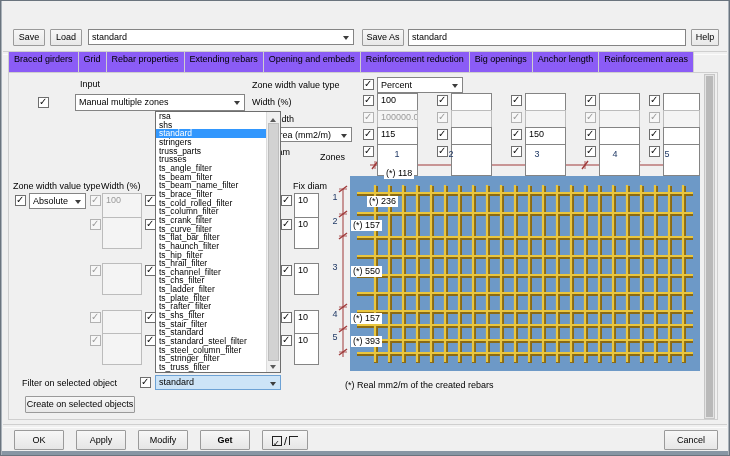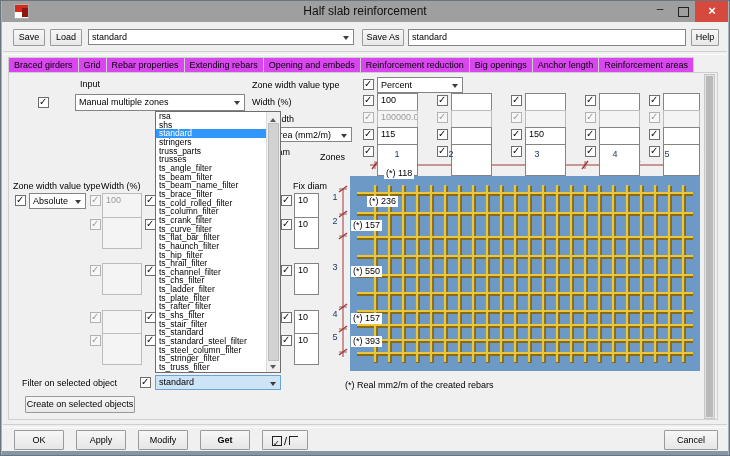--- a/index.html
+++ b/index.html
@@ -32,21 +32,21 @@
   .combo::after{content:"";position:absolute;right:4px;top:6px;border:3px solid transparent;border-top:4px solid #3c3c3c;}
   .combo.hl{background:#cde4f7;border-color:#6da2d5;}
   .cb{position:absolute;width:11px;height:11px;background:#fff;border:1px solid #6e6e6e;box-sizing:border-box;}
   .cb.checked::after{content:"\2713";position:absolute;left:0px;top:-2px;font-size:10px;font-weight:bold;color:#101010;
                      font-family:"DejaVu Sans",sans-serif;}
   .cb.dis{border-color:#b2b2b2;background:#f7f7f7;}
   .cb.dis.checked::after{color:#9d9d9d;}
   .sep{position:absolute;left:3px;right:3px;height:2px;border-top:1px solid #cfcfcf;border-bottom:1px solid #fbfbfb;}
   
   .tabs{position:absolute;left:8px;top:55px;height:18px;display:flex;align-items:flex-end;z-index:5;}
-  .tab{height:16px;line-height:15px;padding:0 5px;background:#d946ef;border:1px solid #cfcfcf;border-left:none;
+  .tab{height:22px;line-height:15px;padding:0 5px;background:#8b5cf6;border:1px solid #cfcfcf;border-left:none;
        box-sizing:border-box;white-space:nowrap;}
   .tab:first-child{border-left:1px solid #cfcfcf;}
   .tab.active{background:#ffffff;height:19px;line-height:17px;border-bottom:1px solid #fff;position:relative;z-index:6;}
   .tabpage{position:absolute;left:8px;top:72px;width:710px;height:348px;border:1px solid #cfcfcf;
            box-sizing:border-box;background:#f0f0f0;}
   
   .ddlist{position:absolute;left:155px;top:111px;width:126px;height:262px;background:#fff;
           border:1px solid #6e6e6e;box-sizing:border-box;z-index:50;overflow:hidden;}
   .dd-item{height:8.66px;font-size:8.5px;line-height:9px;padding-left:3px;white-space:nowrap;}
   .dd-item.selected{background:#3297fd;color:#fff;}
@@ -72,27 +72,20 @@
   .tgl-box1{border:1px solid #222;}
   .tgl-box1::after{content:"\2713";position:absolute;left:0;top:-2px;font-size:8px;font-family:"DejaVu Sans",sans-serif;}
   .tgl-box2{border-top:1px solid #222;border-left:1px solid #222;}
   .tgl-slash{display:inline-block;margin:0 2px;font-size:11px;vertical-align:middle;}
 </style>
 </head>
 <body>
 
 <div class="window">
 
-  <div class="titlebar">
-    <span class="app-icon"></span>
-    <div class="t-title">Half slab reinforcement</div>
-    <div class="t-btn t-min">–</div>
-    <div class="t-btn t-max"><span></span></div>
-    <div class="t-btn t-close">×</div>
-  </div>
 
   <div class="btn" style="left:13px;top:29px;width:32px;">Save</div>
   <div class="btn" style="left:50px;top:29px;width:32px;">Load</div>
   <div class="combo" style="left:88px;top:29px;width:266px;">standard</div>
   <div class="btn" style="left:362px;top:29px;width:42px;">Save As</div>
   <div class="fld" style="left:408px;top:29px;width:278px;height:17px;line-height:15px;">standard</div>
   <div class="btn" style="left:691px;top:29px;width:28px;">Help</div>
   <div class="sep" style="top:51px;"></div>
 
   <div class="tabs" id="tabs">

